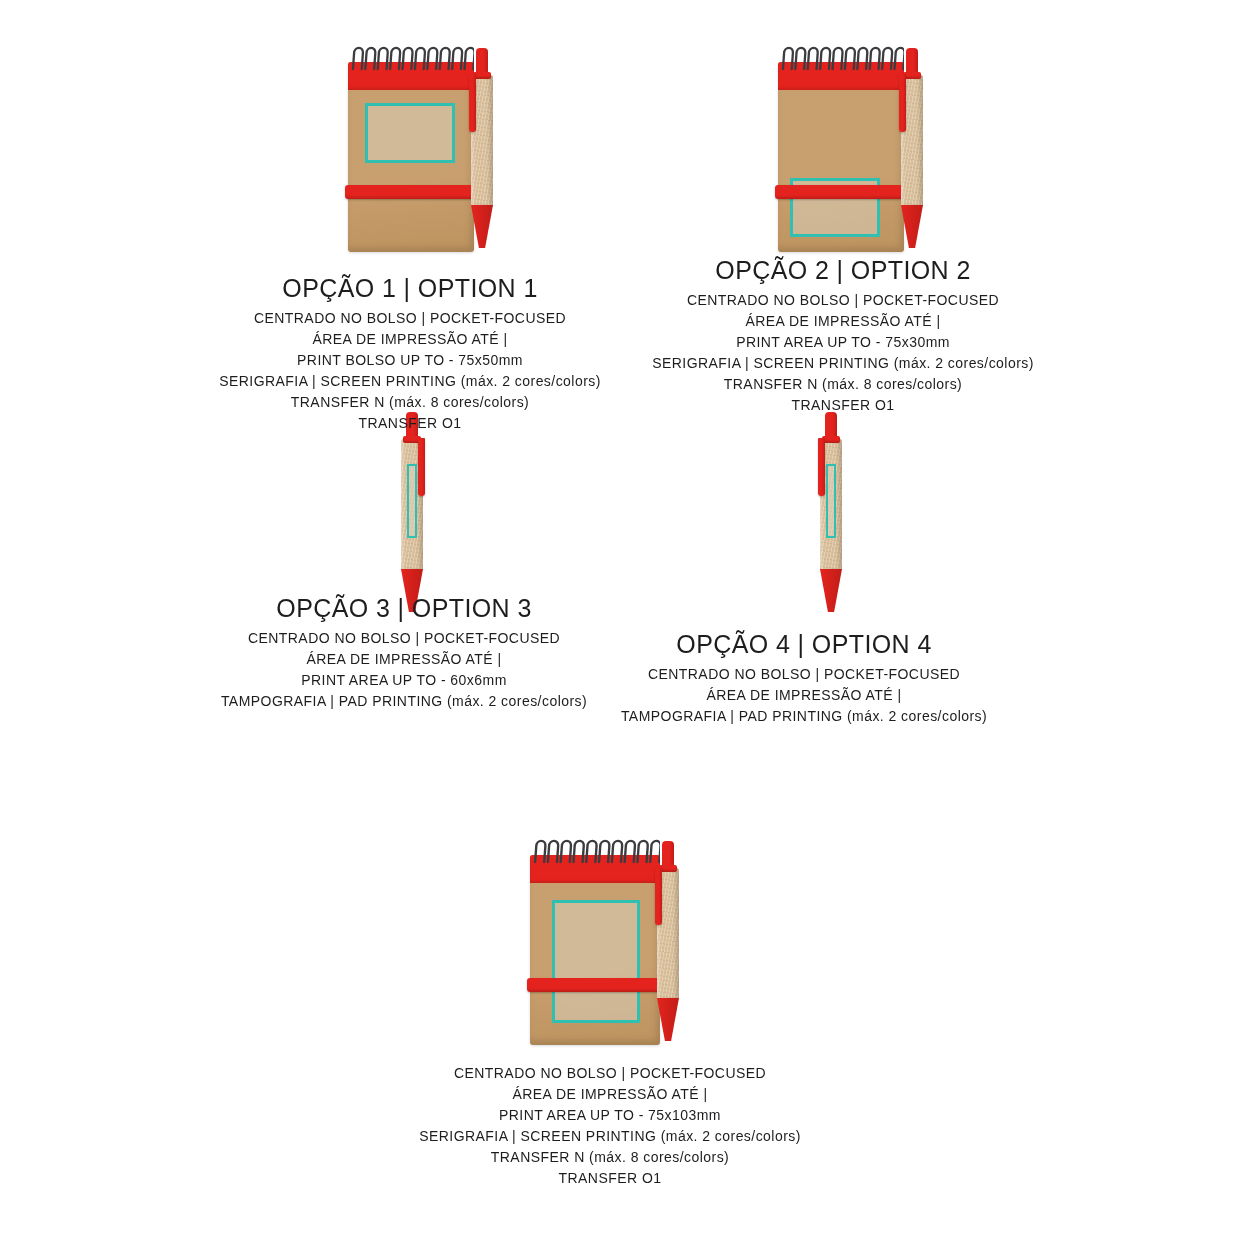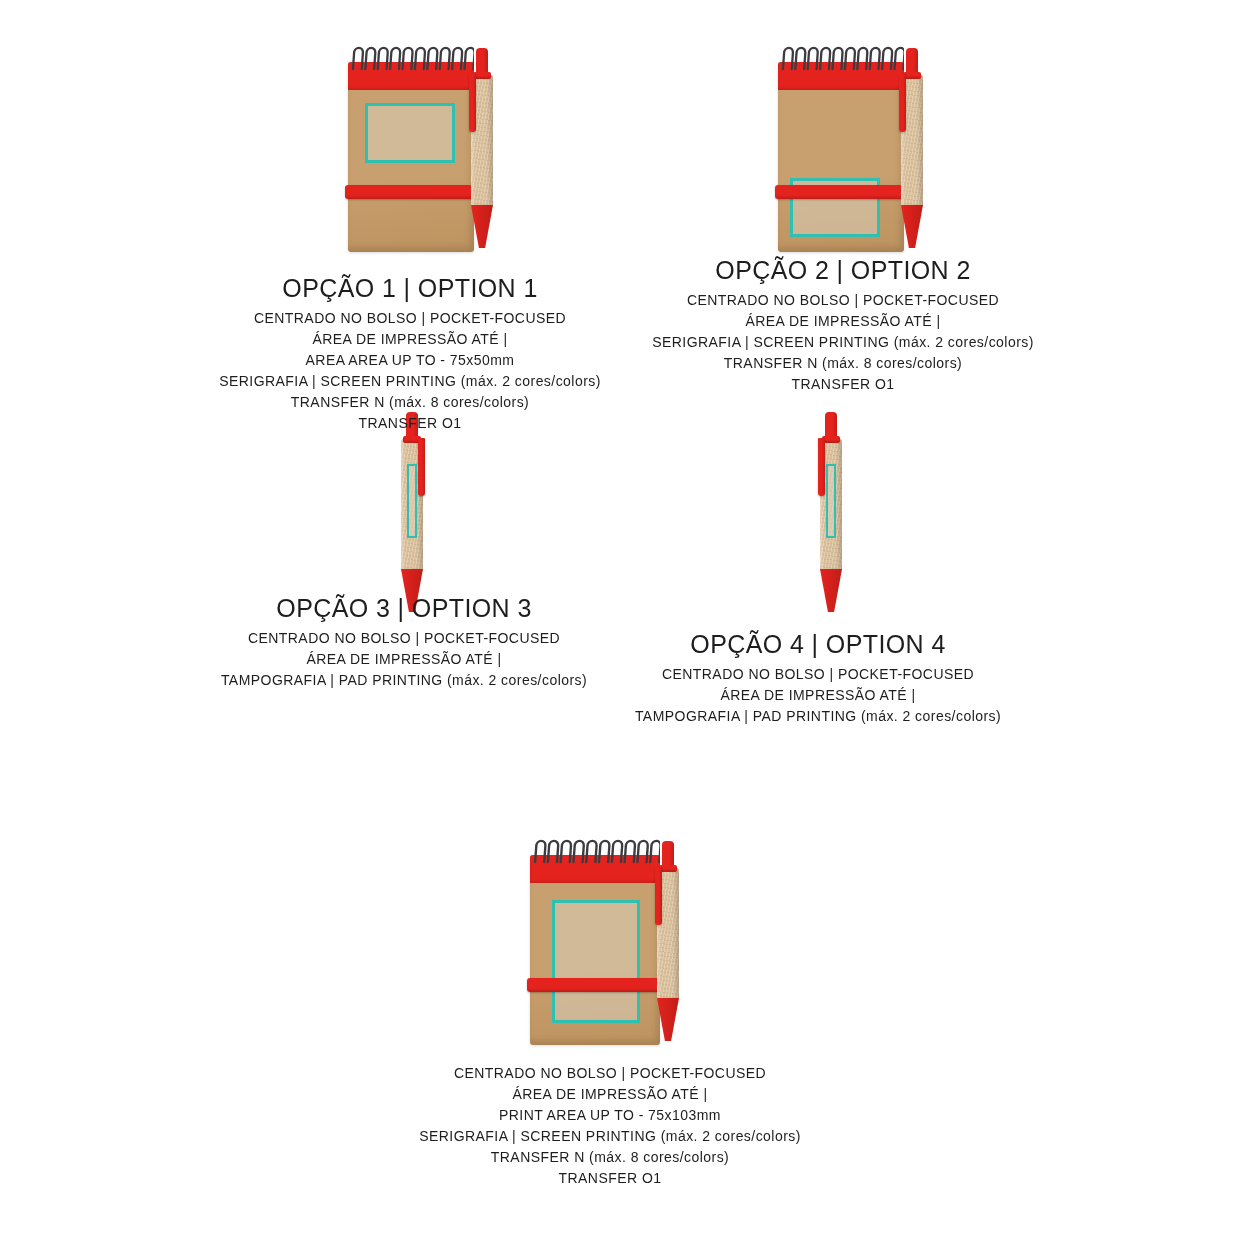--- a/index.html
+++ b/index.html
@@ -19,21 +19,21 @@
   body{font-family:"Liberation Sans",sans-serif;color:var(--text);}
   .page{position:relative;width:1251px;height:1251px;background:var(--bg);overflow:hidden;}
 
   
   .opt-text{position:absolute;width:440px;text-align:center;z-index:6;}
   .opt-title{font-size:25px;line-height:24px;font-weight:normal;letter-spacing:0.4px;margin-bottom:8px;white-space:nowrap;}
   .opt-line{font-size:14px;line-height:21px;letter-spacing:0.45px;white-space:nowrap;}
   .t1{left:190px;top:276px;}
   .t2{left:623px;top:258px;}
   .t3{left:184px;top:596px;}
-  .t4{left:598px;top:632px;}
+  .t4{left:584px;top:632px;}
   .t5{left:390px;top:1063px;}
 
   
   .notebook{position:absolute;width:126px;height:212px;z-index:1;}
   .nb5{width:130px;}
   .nb-spiral{position:absolute;left:0;top:0;width:100%;height:32px;z-index:4;}
   .nb-body{position:absolute;left:0;top:22px;right:0;bottom:0;background:linear-gradient(175deg,var(--kraft) 60%,var(--kraft-dark));border-radius:3px;box-shadow:inset -3px -4px 7px rgba(0,0,0,0.13), 0 1px 3px rgba(0,0,0,0.15);}
   .nb-band{position:absolute;left:0;top:22px;right:0;height:28px;background:var(--red);border-radius:3px 3px 0 0;box-shadow:inset 0 -2px 3px rgba(0,0,0,0.12);z-index:2;}
   .nb-print-rect{position:absolute;border:3px solid var(--teal);background:var(--print-fill);z-index:3;}
   .nb1 .nb-print-rect{left:17px;top:63px;width:90px;height:60px;}
@@ -81,21 +81,21 @@
       <div class="pen-tip"></div>
       <div class="pen-button"></div>
       <div class="pen-collar"></div>
       <div class="pen-clip"></div>
     </div>
   </div>
   <div class="opt-text t1">
     <h3 class="opt-title">OPÇÃO 1 | OPTION 1</h3>
     <p class="opt-line">CENTRADO NO BOLSO | POCKET-FOCUSED</p>
     <p class="opt-line">ÁREA DE IMPRESSÃO ATÉ |</p>
-    <p class="opt-line">AREA AREA UP TO - 75x50mm</p>
+    <p class="opt-line">PRINT BOLSO UP TO - 75x50mm</p>
     <p class="opt-line">SERIGRAFIA | SCREEN PRINTING (máx. 2 cores/colors)</p>
     <p class="opt-line">TRANSFER N (máx. 8 cores/colors)</p>
     <p class="opt-line">TRANSFER O1</p>
   </div>
 
   <div class="notebook nb2 p2">
     <div class="nb-body"></div>
     <div class="nb-band"></div>
     <div class="nb-print-rect"></div>
     <div class="nb-elastic"></div>
@@ -109,37 +109,39 @@
       <div class="pen-tip"></div>
       <div class="pen-button"></div>
       <div class="pen-collar"></div>
       <div class="pen-clip"></div>
     </div>
   </div>
   <div class="opt-text t2">
     <h3 class="opt-title">OPÇÃO 2 | OPTION 2</h3>
     <p class="opt-line">CENTRADO NO BOLSO | POCKET-FOCUSED</p>
     <p class="opt-line">ÁREA DE IMPRESSÃO ATÉ |</p>
+    <p class="opt-line">PRINT AREA UP TO - 75x30mm</p>
     <p class="opt-line">SERIGRAFIA | SCREEN PRINTING (máx. 2 cores/colors)</p>
     <p class="opt-line">TRANSFER N (máx. 8 cores/colors)</p>
     <p class="opt-line">TRANSFER O1</p>
   </div>
 
   <div class="pen standalone clip-right pen3">
     <div class="pen-barrel"></div>
     <div class="pen-tip"></div>
     <div class="pen-button"></div>
     <div class="pen-collar"></div>
     <div class="pen-clip"></div>
     <div class="pen-print-rect"></div>
   </div>
   <div class="opt-text t3">
     <h3 class="opt-title">OPÇÃO 3 | OPTION 3</h3>
     <p class="opt-line">CENTRADO NO BOLSO | POCKET-FOCUSED</p>
     <p class="opt-line">ÁREA DE IMPRESSÃO ATÉ |</p>
+    <p class="opt-line">PRINT AREA UP TO - 60x6mm</p>
     <p class="opt-line">TAMPOGRAFIA | PAD PRINTING (máx. 2 cores/colors)</p>
   </div>
 
   <div class="pen standalone clip-left pen4">
     <div class="pen-barrel"></div>
     <div class="pen-tip"></div>
     <div class="pen-button"></div>
     <div class="pen-collar"></div>
     <div class="pen-clip"></div>
     <div class="pen-print-rect"></div>

